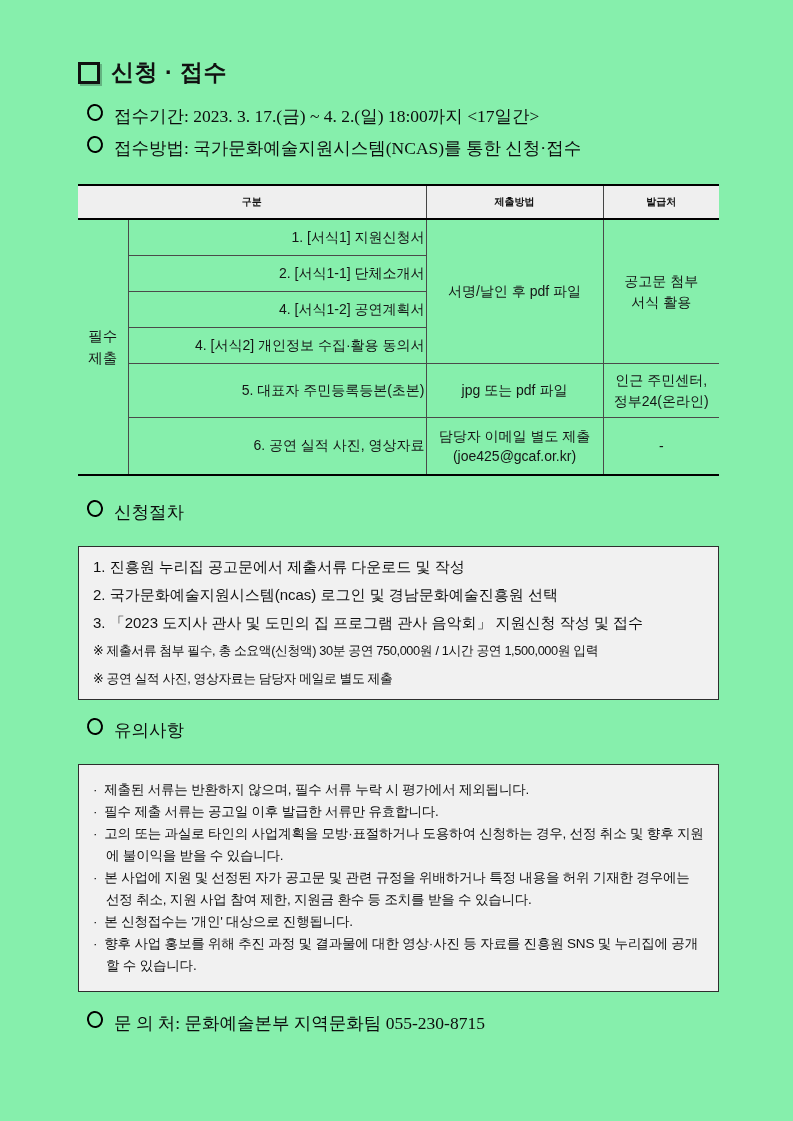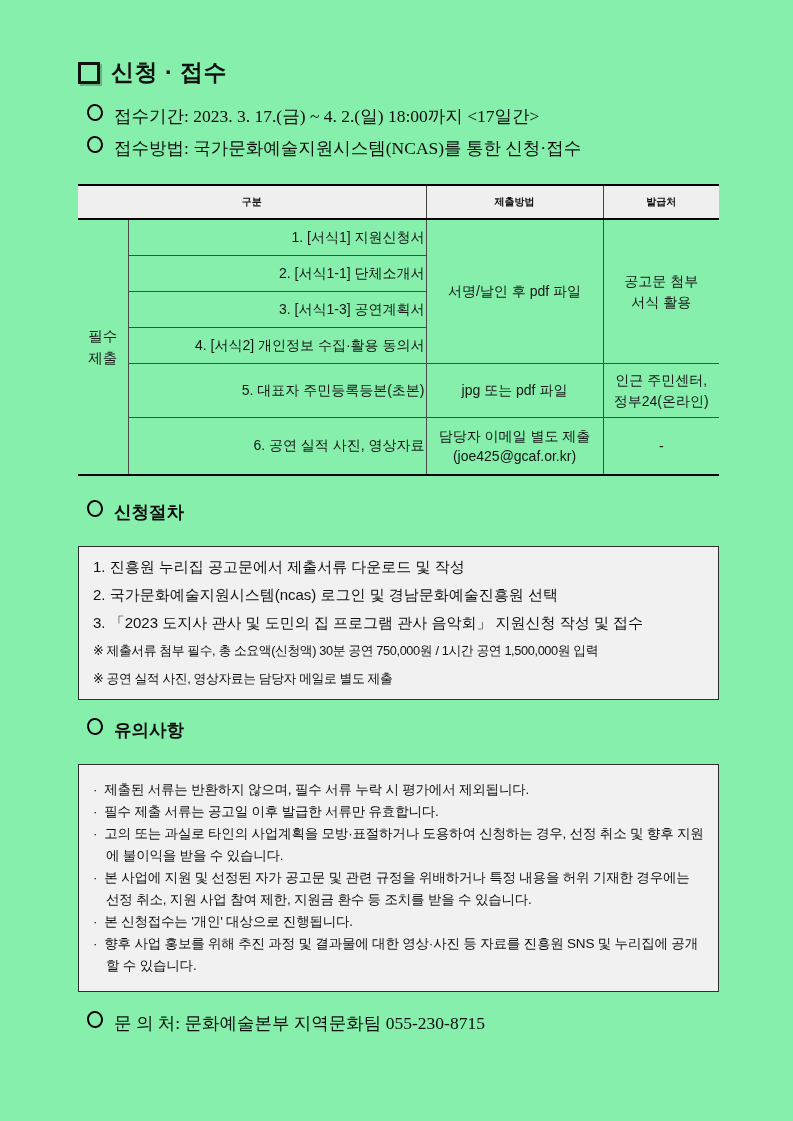--- a/index.html
+++ b/index.html
@@ -100,21 +100,21 @@
     text-align: right;
     padding-left: 10px;
   }
   table.docs td.center { text-align: center; white-space: pre-line; line-height: 1.45; }
   table.docs td.no-right { border-right: none; }
   table.docs tr.r-short td { height: 33px; }
   table.docs tr.r-mid td { height: 51px; }
   table.docs tr.r-tall td { height: 54px; }
 
   
-  .section-heading { margin-top: 24px; padding-left: 9px; font-weight: bold; }
+  .section-heading { margin-top: 24px; padding-left: 9px; }
   .section-heading.tight { margin-top: 18px; }
 
   
   .graybox {
     margin-top: 14px;
     width: 611px;
     border: 1.6px solid #2e2e2e;
     background: #f1f1f1;
     padding: 6px 14px;
   }
@@ -187,21 +187,21 @@
 제출</td>
         <td class="item">1. [서식1] 지원신청서</td>
         <td class="center" rowspan="4">서명/날인 후 pdf 파일</td>
         <td class="center no-right" rowspan="4">공고문 첨부
 서식 활용</td>
       </tr>
       <tr class="r-short">
         <td class="item">2. [서식1-1] 단체소개서</td>
       </tr>
       <tr class="r-short">
-        <td class="item">3. [서식1-3] 공연계획서</td>
+        <td class="item">4. [서식1-2] 공연계획서</td>
       </tr>
       <tr class="r-short">
         <td class="item">4. [서식2] 개인정보 수집·활용 동의서</td>
       </tr>
       <tr class="r-mid">
         <td class="item">5. 대표자 주민등록등본(초본)</td>
         <td class="center">jpg 또는 pdf 파일</td>
         <td class="center no-right">인근 주민센터,
 정부24(온라인)</td>
       </tr>

